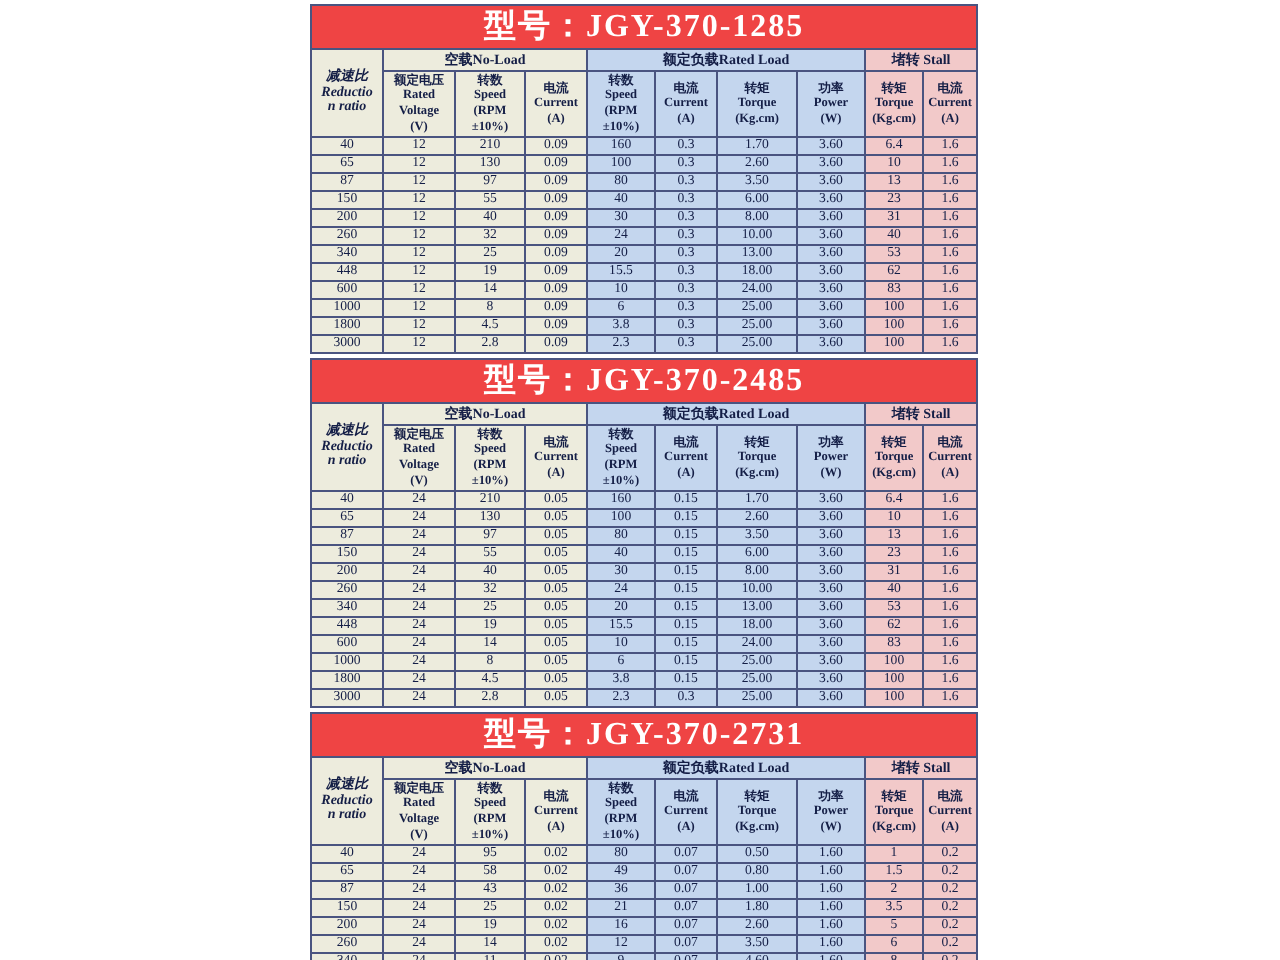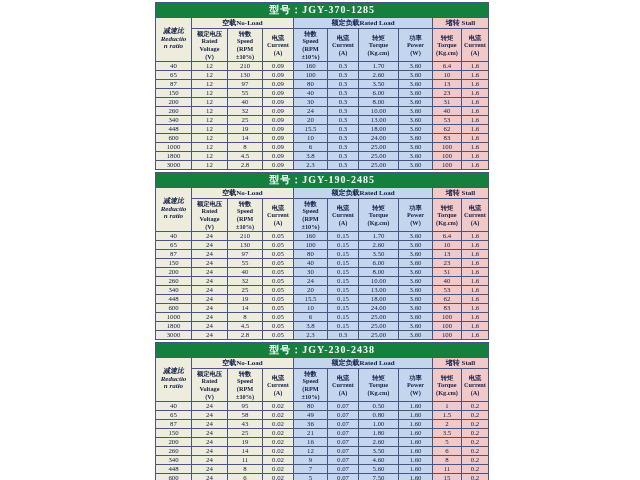--- a/index.html
+++ b/index.html
@@ -12,22 +12,22 @@
   table.spec{
     border-collapse:collapse;table-layout:fixed;width:333px;
     margin:0 0 2px 0;border:1px solid #2e3a6b;
   }
   .spec th,.spec td{
     border:1px solid #4a5480;
     padding:0;text-align:center;vertical-align:middle;
     overflow:hidden;
   }
   .title-cell{
-    background:#15803d;color:#ffffff;
-    height:13px;font-size:10px;font-weight:bold;letter-spacing:1px;
+    background:#ef4444;color:#ffffff;
+    height:13px;font-size:16px;font-weight:bold;letter-spacing:1px;
     border:1px solid #1e3f9a;
   }
   .group-row th{height:10px;font-size:7px;font-weight:bold;}
   .head-row th{height:32px;font-size:6.3px;line-height:7.6px;font-weight:bold;white-space:pre-line;}
   .ratio-cell{font-size:6.3px;line-height:7.6px;font-weight:bold;white-space:pre-line;font-style:italic;}
   tbody td{height:8px;font-size:6.8px;line-height:8px;}
   .cream{background:#edecdd;}
   .blue{background:#c4d6ee;}
   .pink{background:#f2c9c9;}
 </style>
@@ -250,21 +250,21 @@
         <col style="width:31px">
       <col style="width:34px">
         <col style="width:31px">
         <col style="width:40px">
         <col style="width:34px">
       <col style="width:29px">
         <col style="width:27px">
     </colgroup>
     <thead>
       <tr>
-        <th class="title-cell" colspan="10">型号：JGY-190-2485</th>
+        <th class="title-cell" colspan="10">型号：JGY-370-2485</th>
       </tr>
       <tr class="group-row">
         <th class="cream ratio-cell" rowspan="2">减速比
 Reductio
 n ratio</th>
         <th class="cream" colspan="3">空载No-Load</th>
         <th class="blue" colspan="4">额定负载Rated Load</th>
         <th class="pink" colspan="2">堵转 Stall</th>
       </tr>
       <tr class="head-row">
@@ -456,21 +456,21 @@
         <col style="width:31px">
       <col style="width:34px">
         <col style="width:31px">
         <col style="width:40px">
         <col style="width:34px">
       <col style="width:29px">
         <col style="width:27px">
     </colgroup>
     <thead>
       <tr>
-        <th class="title-cell" colspan="10">型号：JGY-230-2438</th>
+        <th class="title-cell" colspan="10">型号：JGY-370-2731</th>
       </tr>
       <tr class="group-row">
         <th class="cream ratio-cell" rowspan="2">减速比
 Reductio
 n ratio</th>
         <th class="cream" colspan="3">空载No-Load</th>
         <th class="blue" colspan="4">额定负载Rated Load</th>
         <th class="pink" colspan="2">堵转 Stall</th>
       </tr>
       <tr class="head-row">

